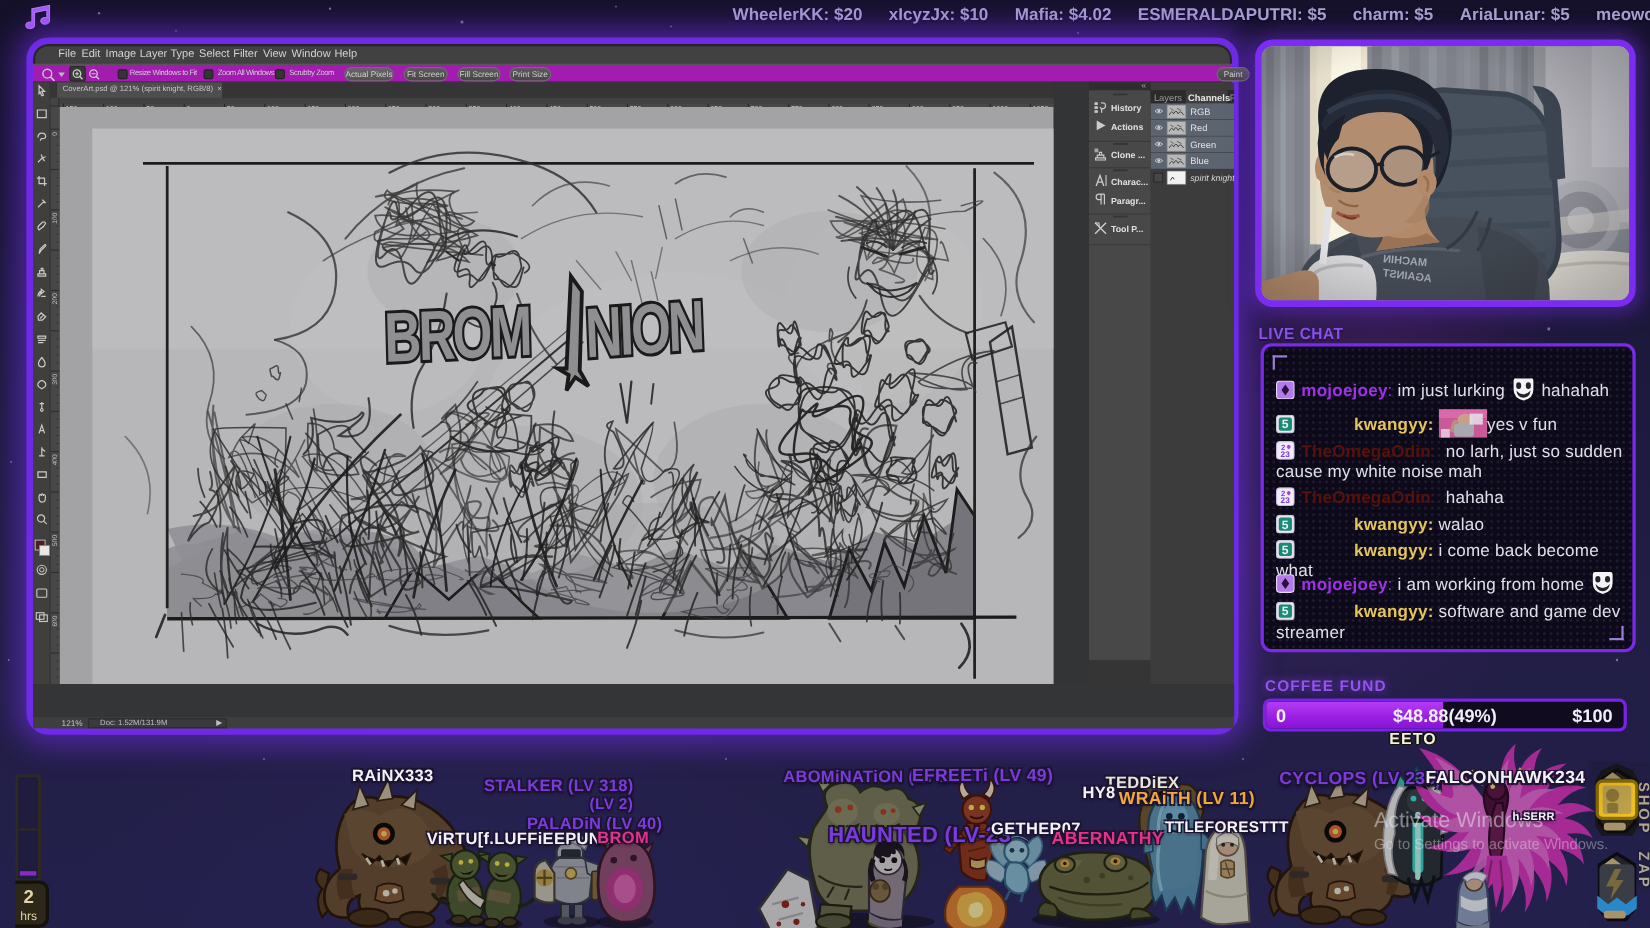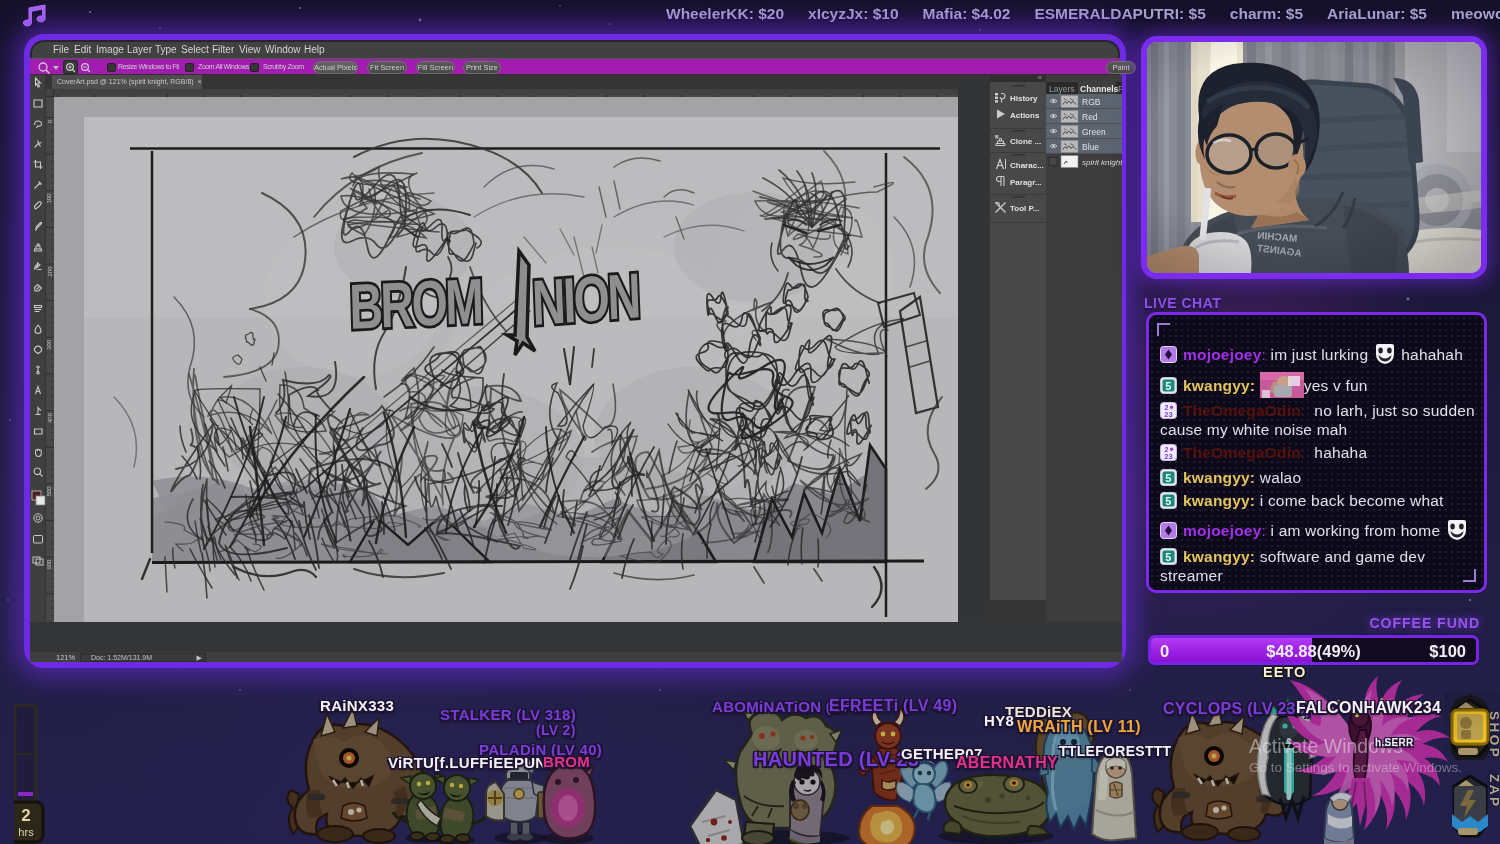--- a/index.html
+++ b/index.html
@@ -36,24 +36,24 @@
 #statusbar{left:0;top:612px;width:1092px;height:10px;background:#3e3e3e;color:#c9c9c9;font-size:7.5px;}
 #docfield{position:absolute;left:50px;top:0.5px;width:126px;height:9px;background:#3a3a3a;border:1px solid #2c2c2c;color:#c0c0c0;font-size:7px;line-height:8px;padding-left:10px;}
 #cam{position:absolute;left:1141px;top:36px;width:346px;height:243px;border-radius:16px;border:6px solid #7b2cf0;background:#8d8d95;overflow:hidden;box-shadow:0 0 18px 5px rgba(120,45,235,.5);}
 #chatlabel{position:absolute;left:1144px;top:295px;color:#8a50e8;font-size:14px;font-weight:bold;letter-spacing:.5px;text-shadow:0 2px 0 #25104a;transform:scaleY(1.05);}
 #chat{position:absolute;left:1146px;top:312px;width:341px;height:281px;border:3px solid #7a2ae8;border-radius:10px;
 background:radial-gradient(rgba(96,74,140,.28) 1.1px, rgba(0,0,0,0) 1.3px) 0 0/6px 6px, #0c0918;
 color:#e2dfea;font-size:15.5px;}
 #chat .msg{position:absolute;left:11px;width:322px;line-height:19px;letter-spacing:.2px;}
 .nm{font-weight:bold;}
 .n1{color:#a031e8;}
-.n2{color:#e5c45c;}
+.n2{color:#e5c45c;margin-left:48px;}
 .n3{color:#58120a;}
 .crn{position:absolute;width:13px;height:13px;border:2.5px solid #a98ae8;opacity:.9;}
-#coffeetitle{position:absolute;left:1150px;top:615px;width:330px;text-align:right;color:#9455ec;font-weight:bold;font-size:14px;letter-spacing:1px;text-shadow:0 0 8px rgba(130,60,230,.9),0 1px 0 #2a1050;}
+#coffeetitle{position:absolute;left:1150px;top:615px;width:330px;text-align:left;color:#9455ec;font-weight:bold;font-size:14px;letter-spacing:1px;text-shadow:0 0 8px rgba(130,60,230,.9),0 1px 0 #2a1050;}
 #coffeebar{position:absolute;left:1148px;top:635px;width:331px;height:30px;border:3px solid #7a22e8;border-radius:7px;background:#100b1e;overflow:hidden;}
 #coffeefill{position:absolute;left:0;top:0;width:161px;height:100%;background:linear-gradient(180deg,#b43cf4 0%,#9c20e4 55%,#8a14d2 100%);}
 #coffeebar .t{position:absolute;top:4px;color:#f2eef8;font-weight:bold;font-size:16.5px;}
 #eeto{position:absolute;left:1263px;top:664px;color:#f4eeda;font-weight:bold;font-size:14.5px;letter-spacing:1px;text-shadow:-1.5px 0 0 #15120e,1.5px 0 0 #15120e,0 -1.5px 0 #15120e,0 1.5px 0 #15120e;}
 .plab{position:absolute;font-weight:bold;white-space:nowrap;text-shadow:-1.5px -1.5px 0 #1c1430,1.5px -1.5px 0 #1c1430,-1.5px 1.5px 0 #1c1430,1.5px 1.5px 0 #1c1430,0 2px 3px rgba(0,0,0,.7);letter-spacing:.3px;}
 .pw{color:#f4f2f8;}
 .pp{color:#7b3bdc;}
 .pk{color:#e8308a;}
 .po{color:#f0a83c;}
 #actwin1{position:absolute;left:1249px;top:735px;color:rgba(235,235,240,.50);font-size:19.5px;}

